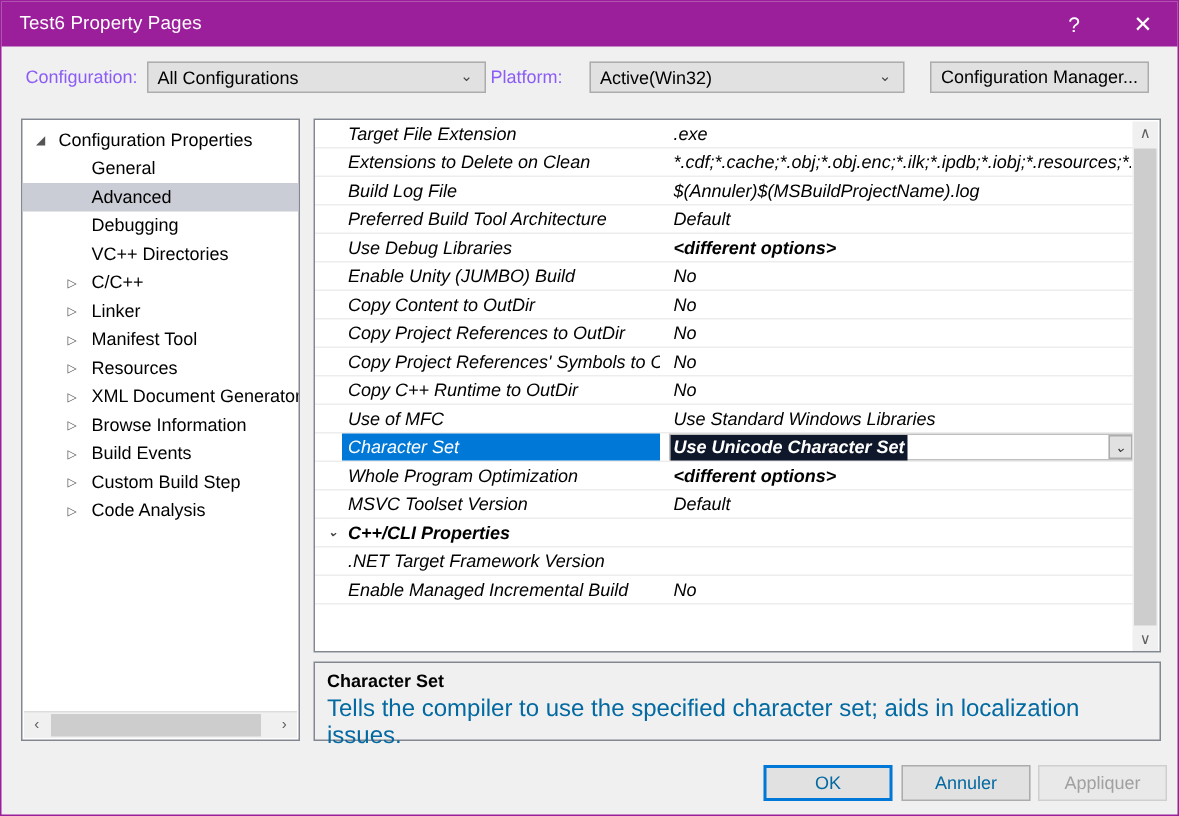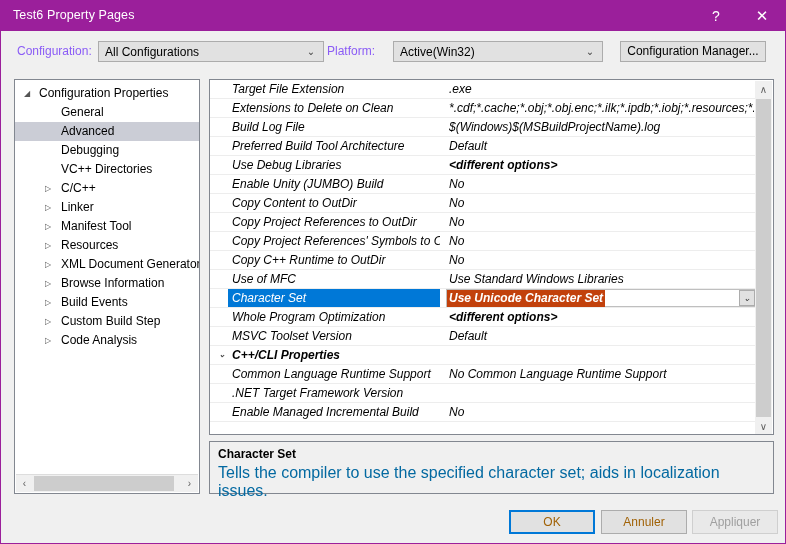--- a/index.html
+++ b/index.html
@@ -238,21 +238,21 @@
   }
   .grid-row .bold-val { font-weight: bold; }
   .grid-row.selected .namecell-bg { background: #0078D7; }
   .grid-row.selected .cell-name { color: #FFFFFF; z-index: 2; }
   .grid-row.selected .cell-value {
     left: 236px;
     width: 309px;
   }
   .grid-row.selected .val-inner {
     display: inline-block;
-    background: #c2410c;
+    background: #0f172a;
     color: #FFFFFF;
     font-weight: bold;
     padding: 0 2px;
     margin-left: 1px;
     line-height: 17px;
   }
   .grid-row.selected .editor-box {
     position: absolute;
     left: 236px; top: 0;
     width: 310px; height: 18px;
@@ -319,21 +319,21 @@
 
   
   .dlg-btn {
     position: absolute;
     top: 509px;
     width: 86px; height: 24px;
     box-sizing: border-box;
     background: #E1E1E1;
     border: 1px solid #ACACAC;
     font-size: 12px;
-    color: #a16207;
+    color: #0369a1;
     text-align: center;
     line-height: 22px;
     white-space: nowrap;
   }
   #ok-button {
     left: 508px;
     border: 2px solid #0078D7;
     background: #E1E1E1;
     line-height: 20px;
   }
@@ -443,21 +443,21 @@
         <div class="grid-row">
           <span class="cell-name">Target File Extension</span>
           <span class="cell-value">.exe</span>
         </div>
         <div class="grid-row">
           <span class="cell-name">Extensions to Delete on Clean</span>
           <span class="cell-value">*.cdf;*.cache;*.obj;*.obj.enc;*.ilk;*.ipdb;*.iobj;*.resources;*.t</span>
         </div>
         <div class="grid-row">
           <span class="cell-name">Build Log File</span>
-          <span class="cell-value">$(Windows)$(MSBuildProjectName).log</span>
+          <span class="cell-value">$(Annuler)$(MSBuildProjectName).log</span>
         </div>
         <div class="grid-row">
           <span class="cell-name">Preferred Build Tool Architecture</span>
           <span class="cell-value">Default</span>
         </div>
         <div class="grid-row">
           <span class="cell-name">Use Debug Libraries</span>
           <span class="cell-value bold-val">&lt;different options&gt;</span>
         </div>
         <div class="grid-row">
@@ -499,24 +499,20 @@
         <div class="grid-row">
           <span class="cell-name">MSVC Toolset Version</span>
           <span class="cell-value">Default</span>
         </div>
         <div class="grid-row group">
           <span class="twisty">⌄</span>
           <span class="cell-name">C++/CLI Properties</span>
           <span class="cell-value bold-val"></span>
         </div>
         <div class="grid-row">
-          <span class="cell-name">Common Language Runtime Support</span>
-          <span class="cell-value">No Common Language Runtime Support</span>
-        </div>
-        <div class="grid-row">
           <span class="cell-name">.NET Target Framework Version</span>
           <span class="cell-value"></span>
         </div>
         <div class="grid-row">
           <span class="cell-name">Enable Managed Incremental Build</span>
           <span class="cell-value">No</span>
         </div>
       </div>
     <div id="grid-vscroll">
       <div class="sb-arrow sb-up">∧</div>

